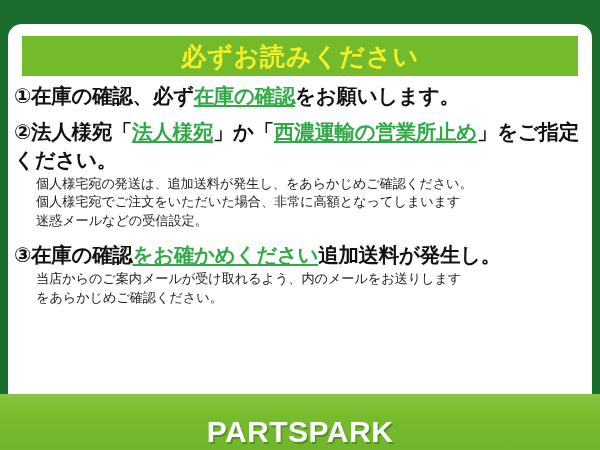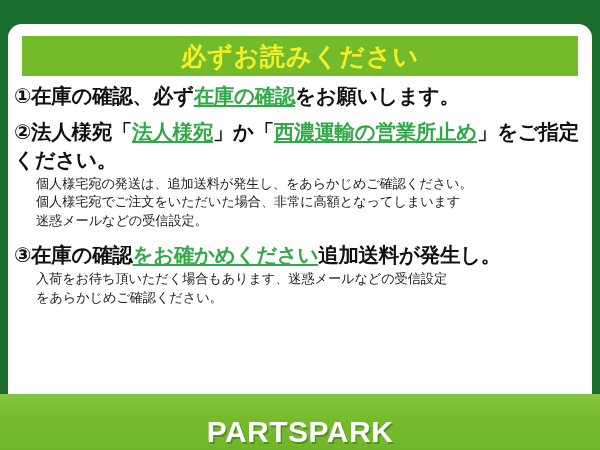--- a/index.html
+++ b/index.html
@@ -151,21 +151,21 @@
           <div>個人様宅宛でご注文をいただいた場合、非常に高額となってしまいます</div>
           <div>迷惑メールなどの受信設定。</div>
         </div>
       </div>
 
       <div class="item gap-2">
         <div class="item-head">
           <span>③</span><span>在庫の確認</span><span class="hl">をお確かめください</span><span>追加送料が発生し。</span>
         </div>
         <div class="item-sub">
-          <div>入荷をお待ち頂いただく場合もあります、迷惑メールなどの受信設定</div>
+          <div>当店からのご案内メールが受け取れるよう、内のメールをお送りします</div>
           <div>をあらかじめご確認ください。</div>
         </div>
       </div>
 
     </div>
   </div>
 
   <div class="footer-band">
     <span class="footer-logo">PARTSPARK</span>
   </div>

